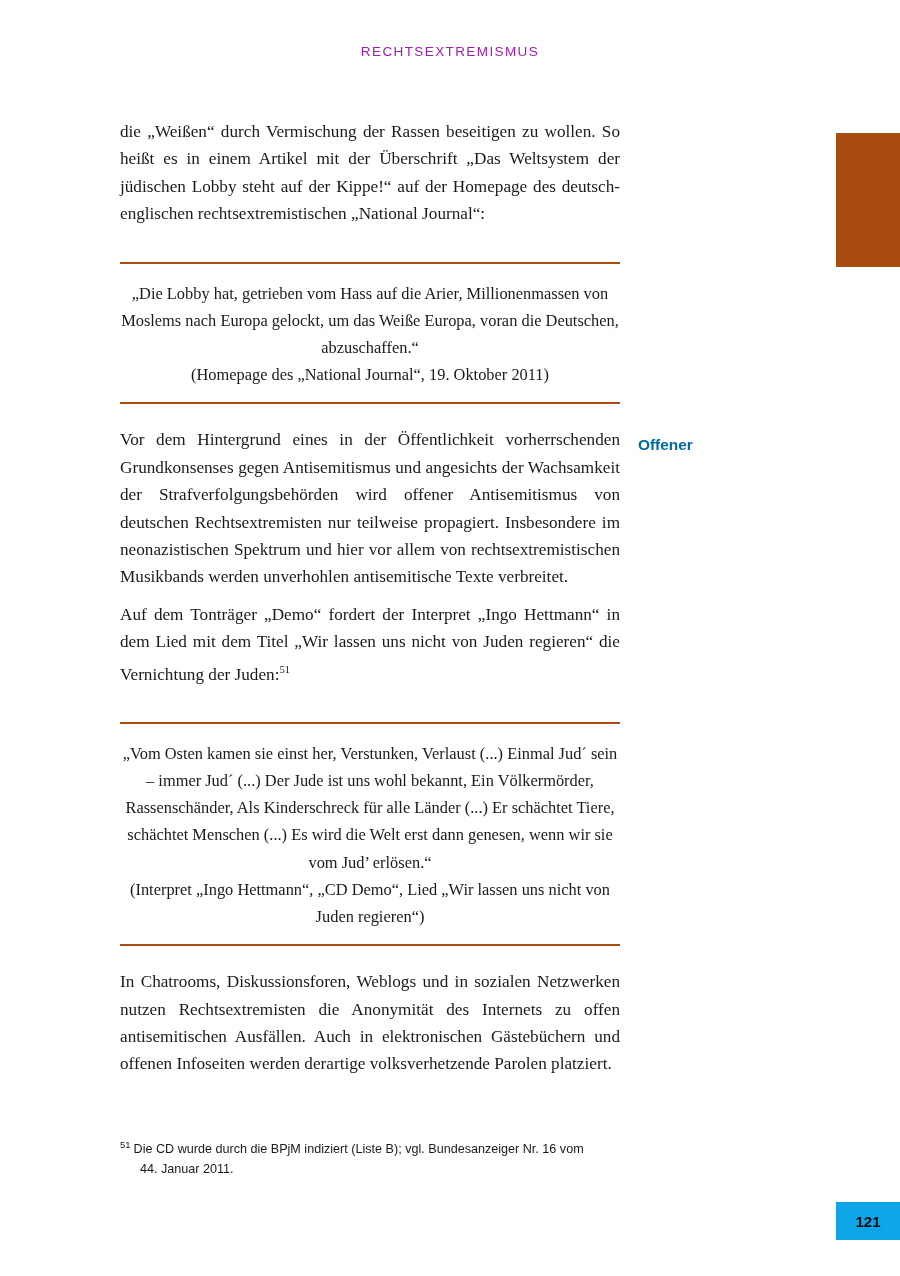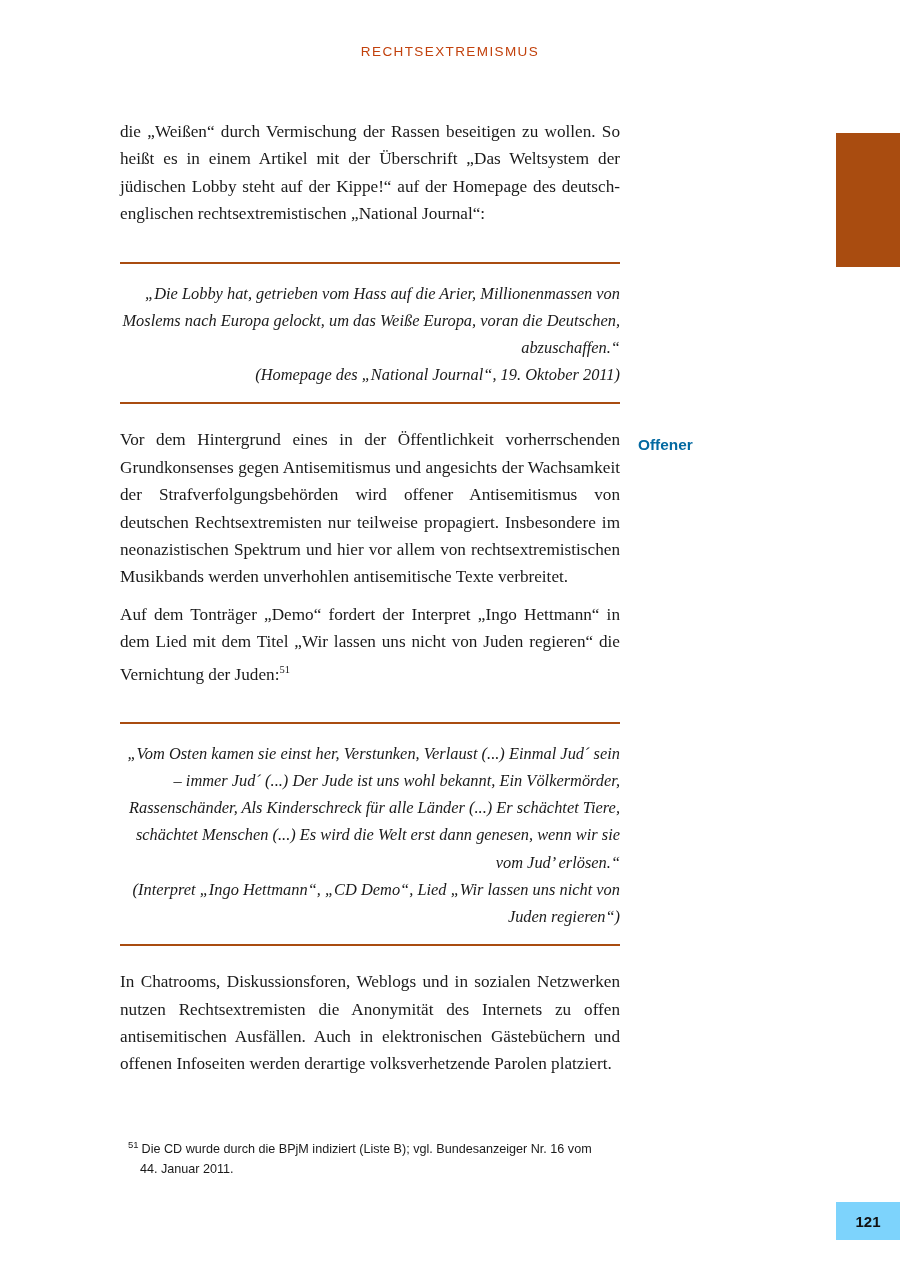--- a/index.html
+++ b/index.html
@@ -23,21 +23,21 @@
   
   .running-head {
     position: absolute;
     left: 0;
     top: 44px;
     width: 900px;
     text-align: center;
     font-family: "Liberation Sans", sans-serif;
     font-size: 13.5px;
     letter-spacing: 1.4px;
-    color: #c2410c;
+    color: #a21caf;
   }
   
   .edge-marker {
     position: absolute;
     left: 836px;
     top: 133px;
     width: 64px;
     height: 134px;
     background: #a94c10;
   }
@@ -61,24 +61,23 @@
   }
   
   .quote-block {
     margin-top: 34px;
     border-top: 2px solid #a94c10;
     border-bottom: 2px solid #a94c10;
     padding: 16px 0 14px 0;
   }
   .quote-block p {
     margin: 0;
-    font-style: italic;
     font-size: 16.4px;
     line-height: 27.2px;
-    text-align: right;
+    text-align: center;
   }
   .quote-src {
     margin-top: 0 !important;
   }
   .spacer-after-quote {
     height: 22px;
   }
   
   .margin-note {
     position: absolute;
@@ -110,30 +109,29 @@
   }
   .footnote .fn-indent {
     display: block;
     padding-left: 20px;
     text-indent: 0;
   }
   .footnote .fn-first {
     display: block;
     padding-left: 20px;
     text-indent: -20px;
-    margin-left: 8px;
   }
   
   .page-number {
     position: absolute;
     left: 836px;
     top: 1202px;
     width: 64px;
     height: 38px;
-    background: #7dd3fc;
+    background: #0ea5e9;
     font-family: "Liberation Sans", sans-serif;
     font-weight: bold;
     font-size: 15px;
     color: #111111;
     display: flex;
     align-items: center;
     justify-content: center;
   }
   sup.fnref {
     font-size: 10.5px;

